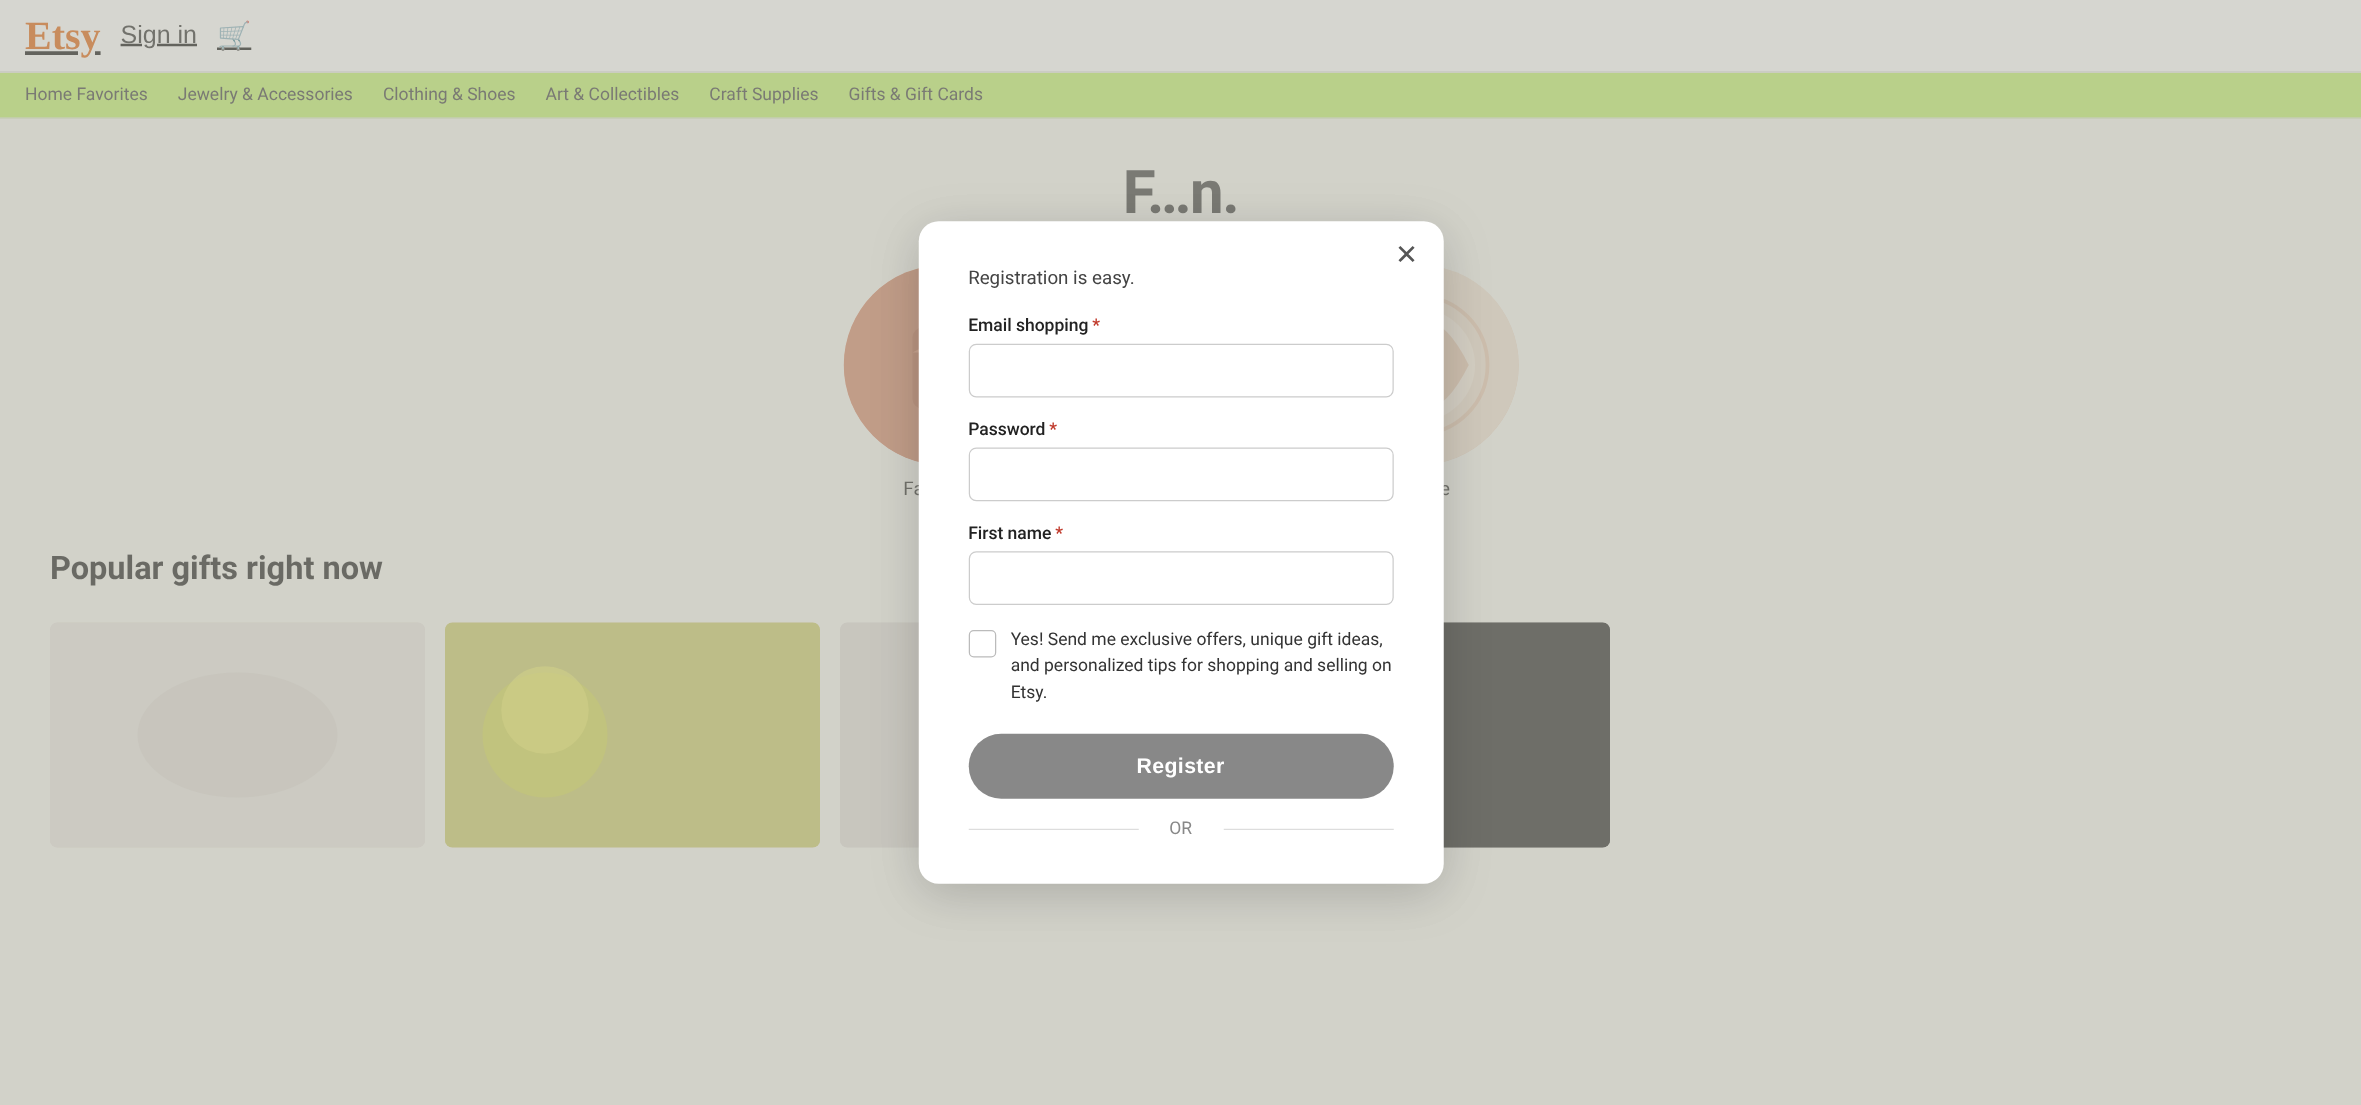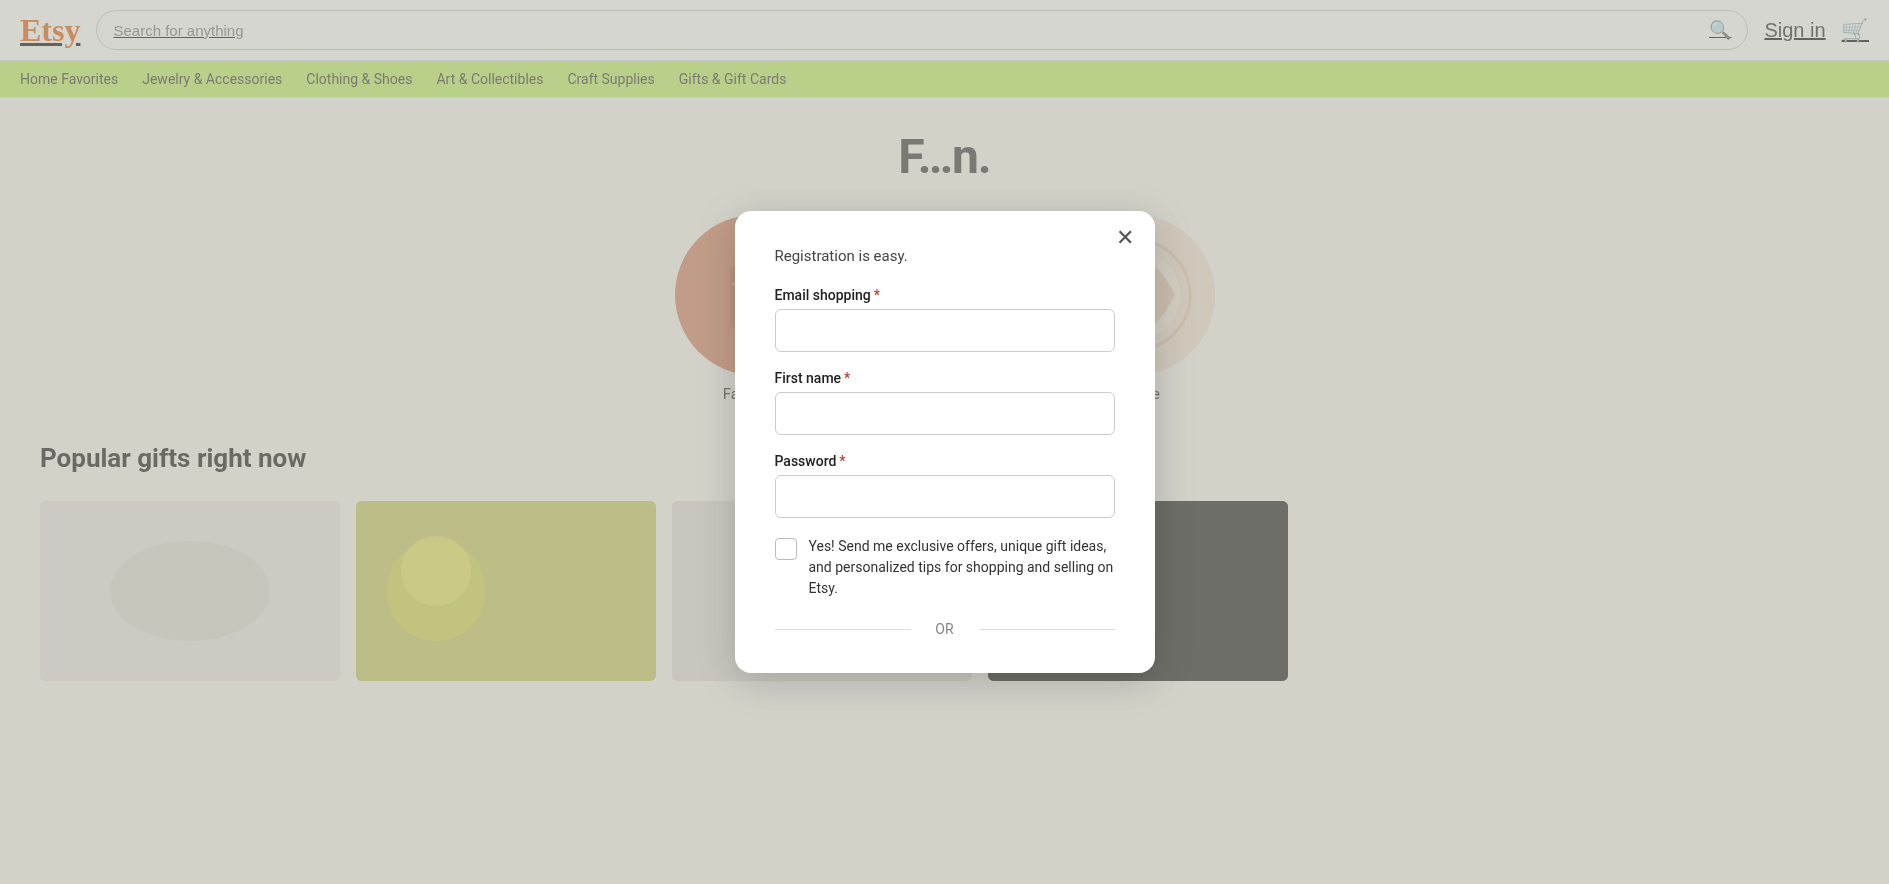--- a/index.html
+++ b/index.html
@@ -296,24 +296,20 @@
       height: 100%;
     }
   </style>
 </head>
 <body>
 
 <div class="overlay"></div>
 
 <div class="header">
   <div class="logo">Etsy</div>
-  <div class="search-bar">
-    <input class="form-input" style="border: none; padding: 0px; border-radius: 0px;" type="text" placeholder="Search for anything">
-    <button class="search-icon-btn">🔍</button>
-  </div>
   <div class="header-actions">
     <button class="sign-in-btn">Sign in</button>
     <span class="cart-icon">🛒</span>
   </div>
 </div>
 
 <nav class="nav">
   <span class="nav-item">Home Favorites</span>
   <span class="nav-item">Jewelry &amp; Accessories</span>
   <span class="nav-item">Clothing &amp; Shoes</span>
@@ -414,35 +410,36 @@
 
     <div class="form-group">
       <label class="form-label">
         <span>Email shopping</span><span class="required-star">*</span>
       </label>
       <input type="email" class="form-input" style="">
     </div>
 
     <div class="form-group">
       <label class="form-label">
+        <span>Password</span><span class="required-star">*</span>
+      </label>
+      <input type="password" class="form-input" style="">
+    </div>
+
+    <div class="form-group">
+      <label class="form-label">
         <span>First name</span><span class="required-star">*</span>
       </label>
       <input type="text" class="form-input" style="">
     </div>
 
-    <div class="form-group">
-      <label class="form-label">
-        <span>Password</span><span class="required-star">*</span>
-      </label>
-      <input type="password" class="form-input" style="">
-    </div>
-
     <div class="checkbox-group">
       <div class="checkbox-input"></div>
       <span class="checkbox-label">Yes! Send me exclusive offers, unique gift ideas, and personalized tips for shopping and selling on Etsy.</span>
     </div>
 
+    <button class="register-btn">Register</button>
 
     <div class="or-divider">
       <span>OR</span>
     </div>
   </div>
 </div>
 
 </body></html>

